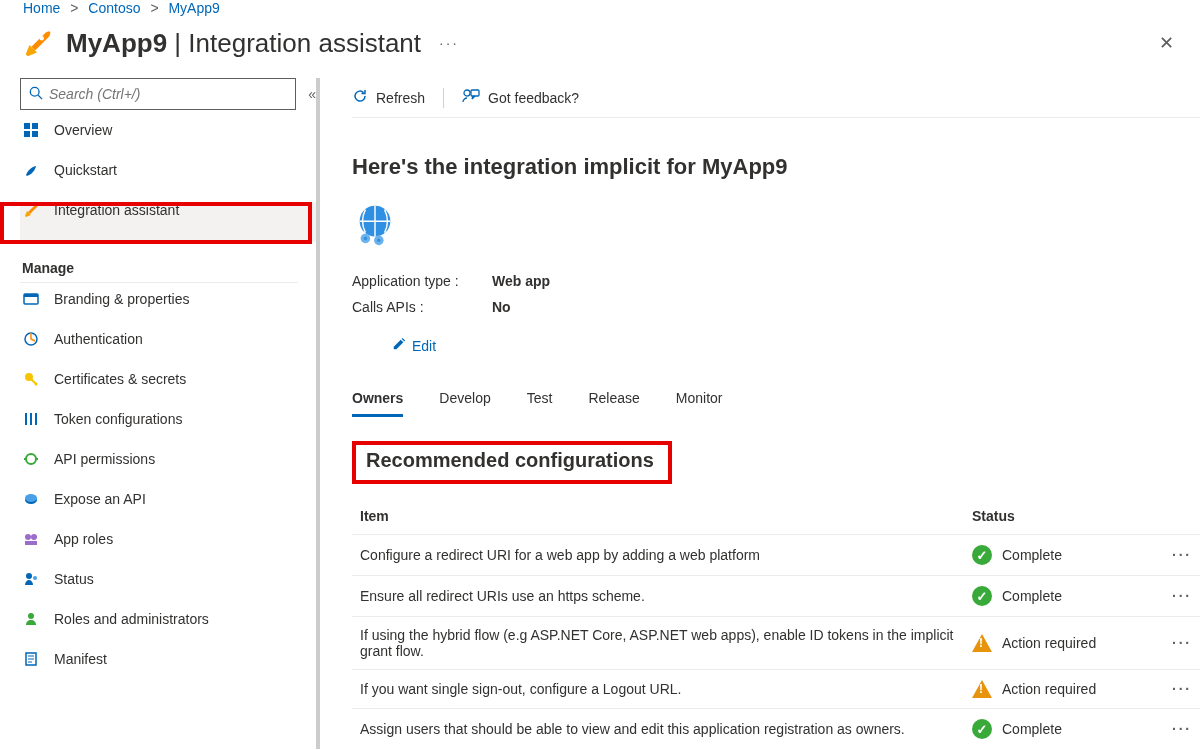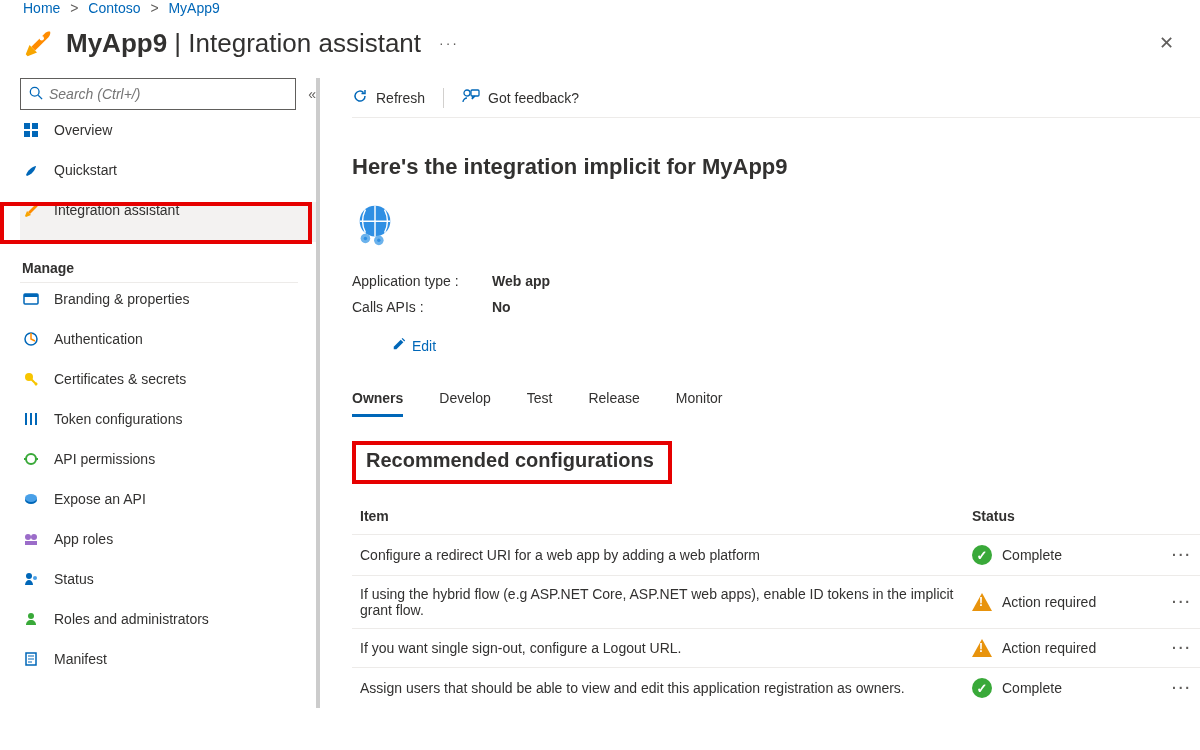--- a/index.html
+++ b/index.html
@@ -299,20 +299,30 @@
             <td>Configure a redirect URI for a web app by adding a web platform</td>
             <td>
               <div class="status-cell">
                 <span class="icon-complete"></span>
                 <span>Complete</span>
               </div>
             </td>
             <td class="row-menu">···</td>
           </tr>
           <tr>
+            <td>Ensure all redirect URIs use an https scheme.</td>
+            <td>
+              <div class="status-cell">
+                <span class="icon-complete"></span>
+                <span>Complete</span>
+              </div>
+            </td>
+            <td class="row-menu">···</td>
+          </tr>
+          <tr>
             <td>If using the hybrid flow (e.g ASP.NET Core, ASP.NET web apps), enable ID tokens in the implicit grant flow.</td>
             <td>
               <div class="status-cell">
                 <span class="icon-action"></span>
                 <span>Action required</span>
               </div>
             </td>
             <td class="row-menu">···</td>
           </tr>
           <tr>

